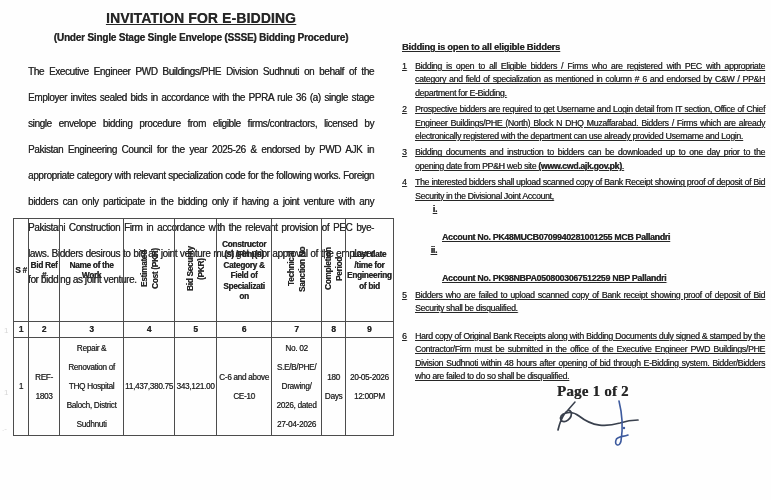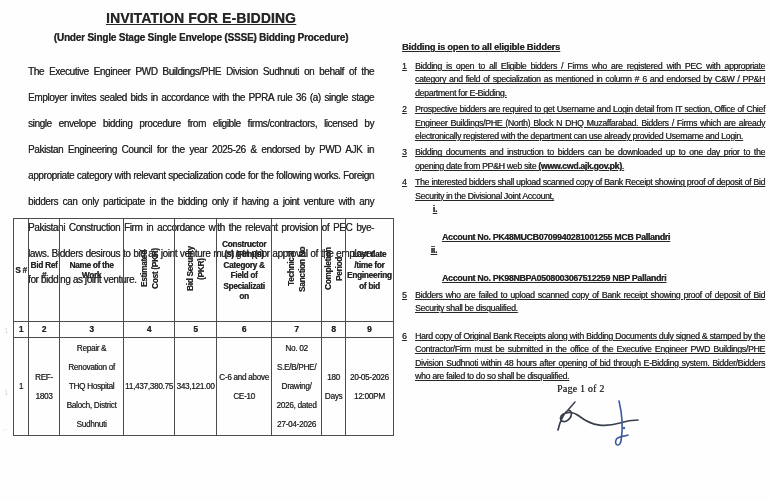--- a/index.html
+++ b/index.html
@@ -41,21 +41,21 @@
   .notice-num{width:13px;flex:none;font-size:8.8px;letter-spacing:-0.3px;line-height:13.4px;}
   .notice-text{flex:1;font-size:8.8px;letter-spacing:-0.35px;line-height:13.4px;text-align:justify;}
   .gap-before{margin-top:14px;}
   .weblink{font-weight:bold;text-decoration:underline;}
   .sub-list{margin:0;padding:0;list-style:none;}
   .sub-item{display:flex;font-weight:bold;}
   .sub-label{width:22px;flex:none;text-align:right;padding-right:5px;line-height:13.4px;font-size:8.8px;}
   .sub-text{flex:1;line-height:13.4px;font-size:8.8px;letter-spacing:-0.3px;margin-top:28px;}
   .page-footer{
     position:absolute;left:557px;top:383px;font-family:"Liberation Serif",serif;
-    font-weight:normal;font-size:10px;letter-spacing:0.2px;
+    font-weight:bold;font-size:15px;letter-spacing:0.2px;
   }
   #signature{position:absolute;left:548px;top:394px;}
   
   .artifact{position:absolute;color:#9a9a9a;opacity:0.4;font-size:8px;text-shadow:none;}
 </style>
 </head>
 <body>
 
 <div id="page">
 

